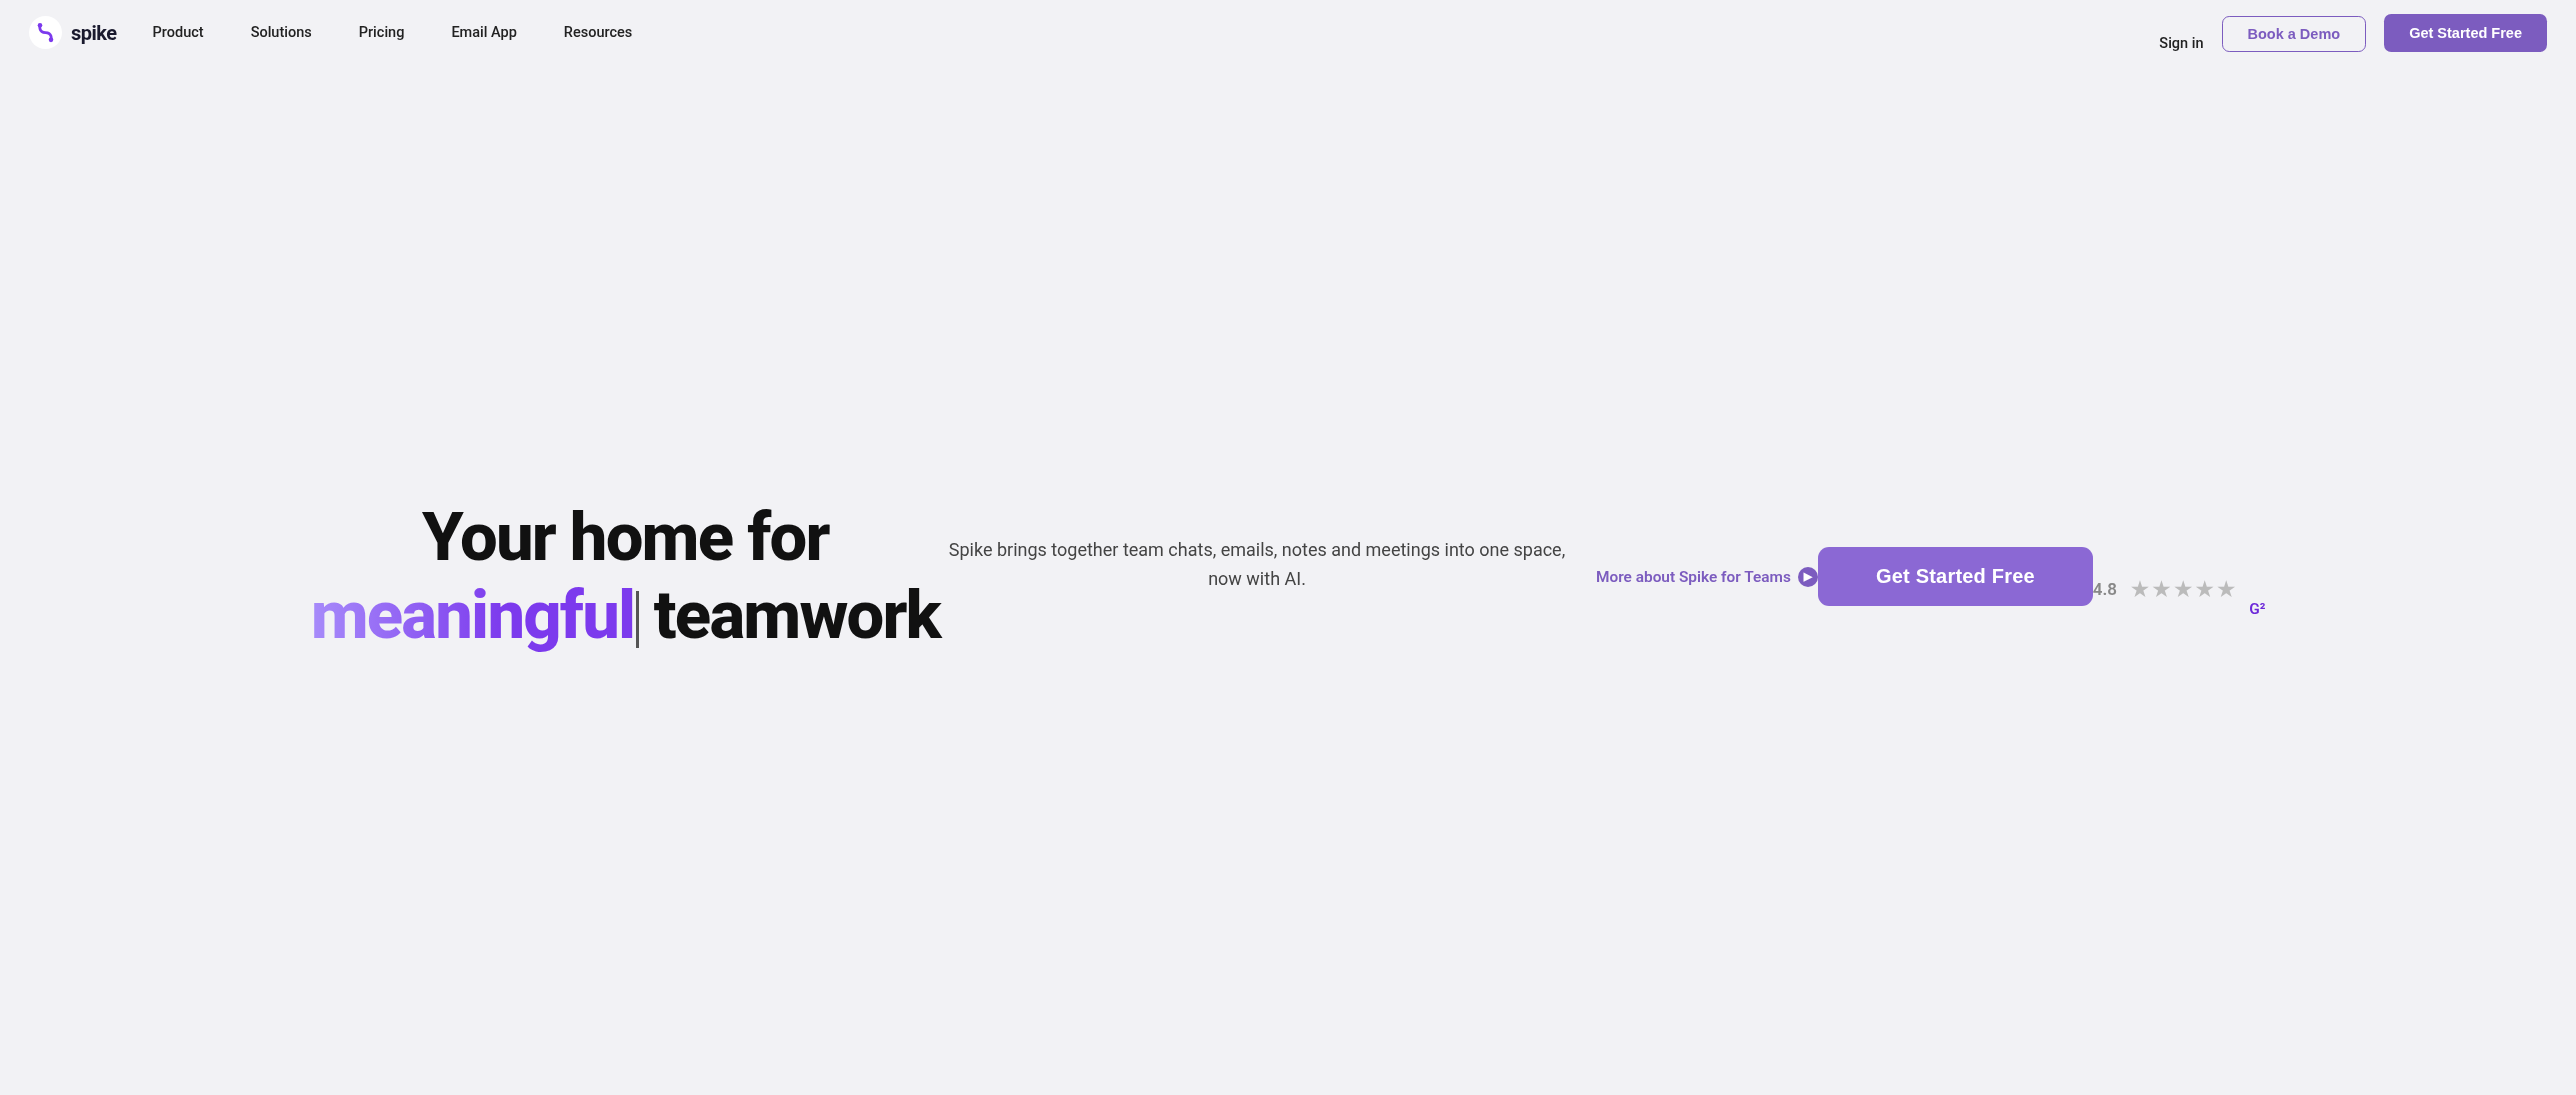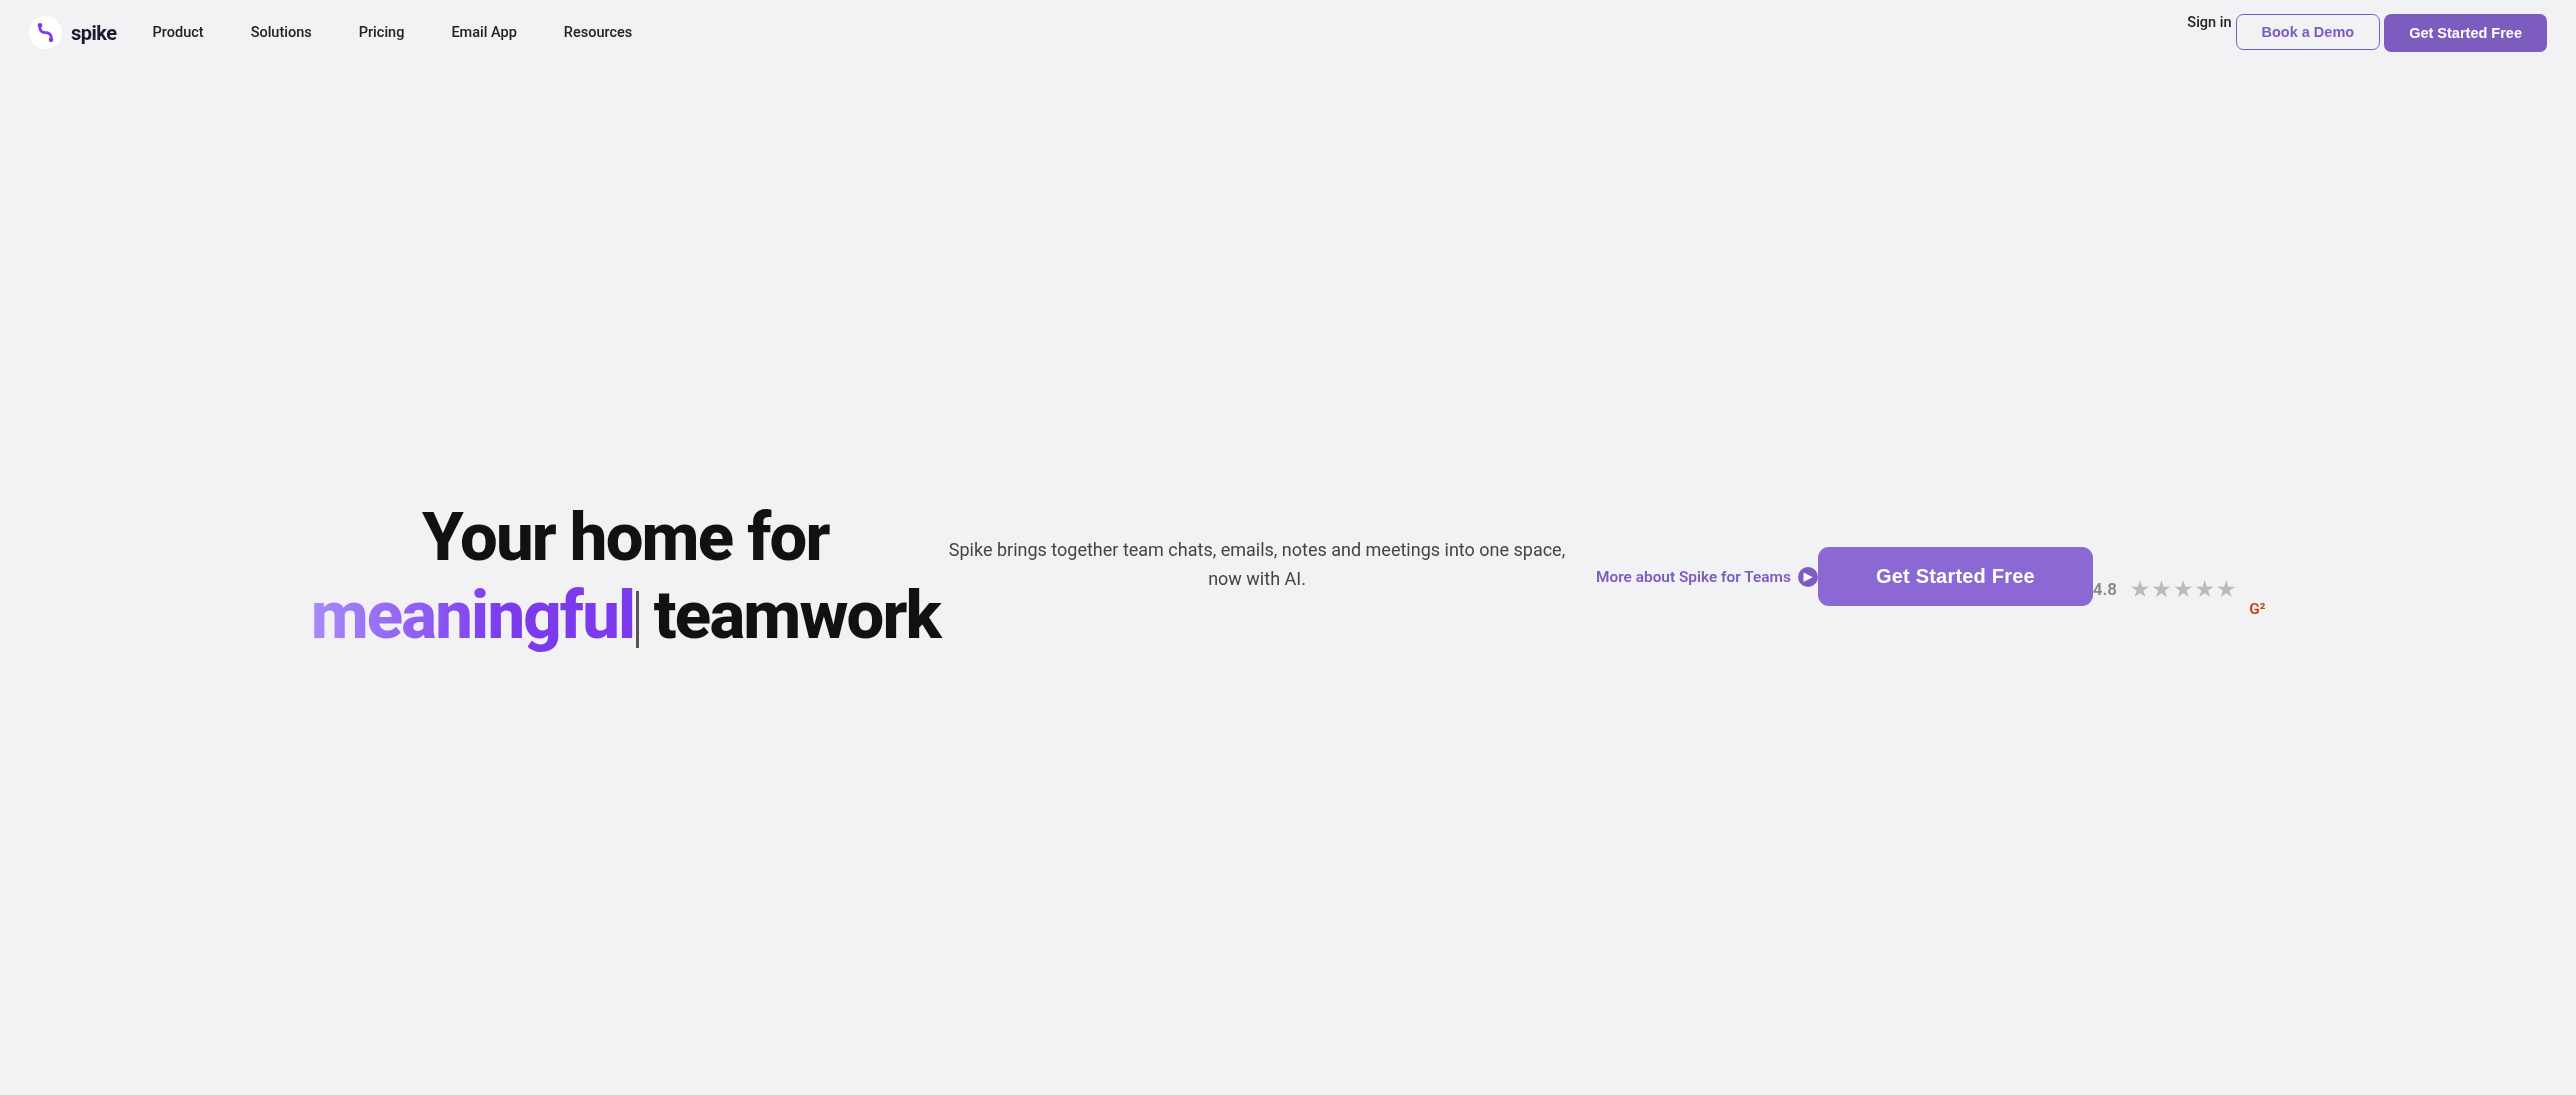--- a/index.html
+++ b/index.html
@@ -51,22 +51,22 @@
     .nav-links li a {
       font-size: 14.5px;
       font-weight: 500;
       color: #222;
       text-decoration: none;
       cursor: pointer;
     }
 
     .nav-right {
       display: flex;
-      align-items: flex-start;
-      gap: 4px;
+      align-items: flex-end;
+      gap: 18px;
     }
     .sign-in {
       font-size: 14.5px;
       font-weight: 500;
       color: #222;
       cursor: pointer;
       text-decoration: none;
     }
     .btn-demo {
       padding: 9px 25px;
@@ -182,21 +182,21 @@
     .stars {
       display: flex;
       gap: 3.6px;
     }
     .star {
       font-size: 20px;
       color: #bbb;
     }
     .g2-badge {
       font-size: 15.4px;
-      color: #c2410c;
+      color: #6d28d9;
       font-weight: 600;
       margin-top: 40px;
     }
   </style>
 </head>
 <body>
 
 <nav>
   <div class="nav-left">
     <a class="logo" href="#">

